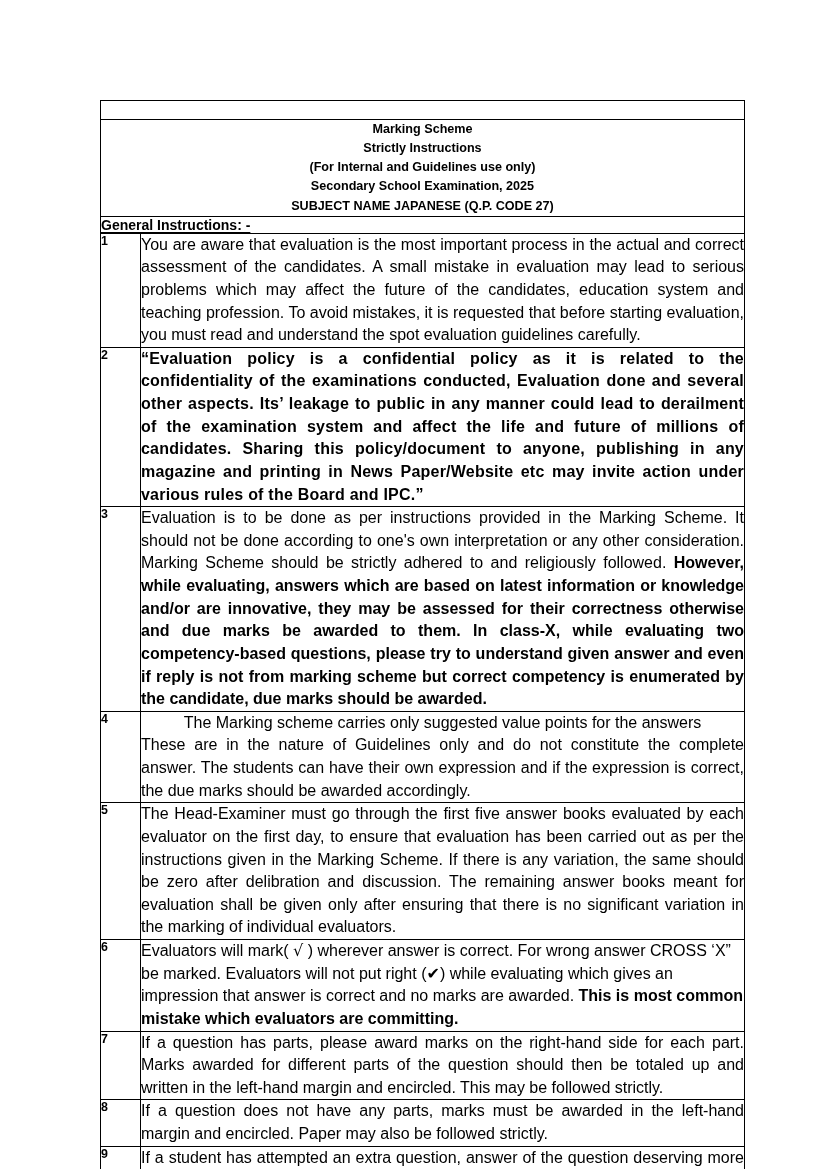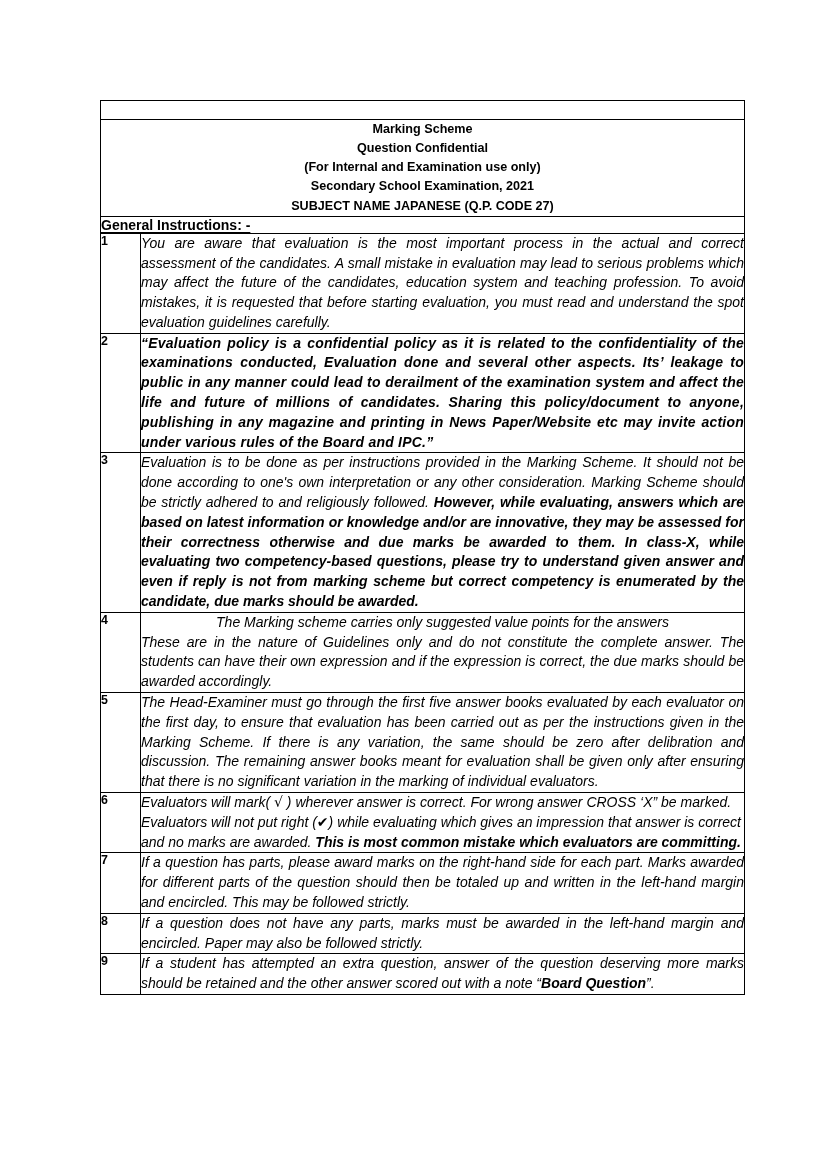--- a/index.html
+++ b/index.html
@@ -69,27 +69,26 @@
 
   
   .num-cell {
     width: 40px;
     font-size: 12.4px;
     font-weight: bold;
     padding: 4px 0 4px 8px;
     text-align: left;
   }
   .body-cell {
-    font-size: 14px;
+    font-size: 16px;
     line-height: 1.415;
     text-align: justify;
     text-justify: inter-word;
     padding: 4px 8px 5px 9px;
     hyphens: none;
-    font-style: italic;
   }
   .body-cell p {
     margin: 0;
   }
   .body-cell p + p {
     margin-top: 0px;
   }
 
   b, .b { font-weight: bold; text-align: center; }
 
@@ -119,23 +118,23 @@
     </colgroup>
     <tbody>
 
       <tr class="spacer-row">
         <td colspan="2"></td>
       </tr>
 
       <tr>
         <td colspan="2" class="header-cell">
           <span class="hline">Marking Scheme</span>
-          <span class="hline">Question Confidential</span>
-          <span class="hline">(For Internal and Examination use only)</span>
-          <span class="hline">Secondary School Examination, 2021</span>
+          <span class="hline">Strictly Instructions</span>
+          <span class="hline">(For Internal and Guidelines use only)</span>
+          <span class="hline">Secondary School Examination, 2025</span>
           <span class="hline">SUBJECT NAME JAPANESE (Q.P. CODE 27)</span>
         </td>
       </tr>
 
       <tr>
         <td colspan="2" class="gi-cell">
           <span class="gi-text">General Instructions: -</span>
         </td>
       </tr>
 

